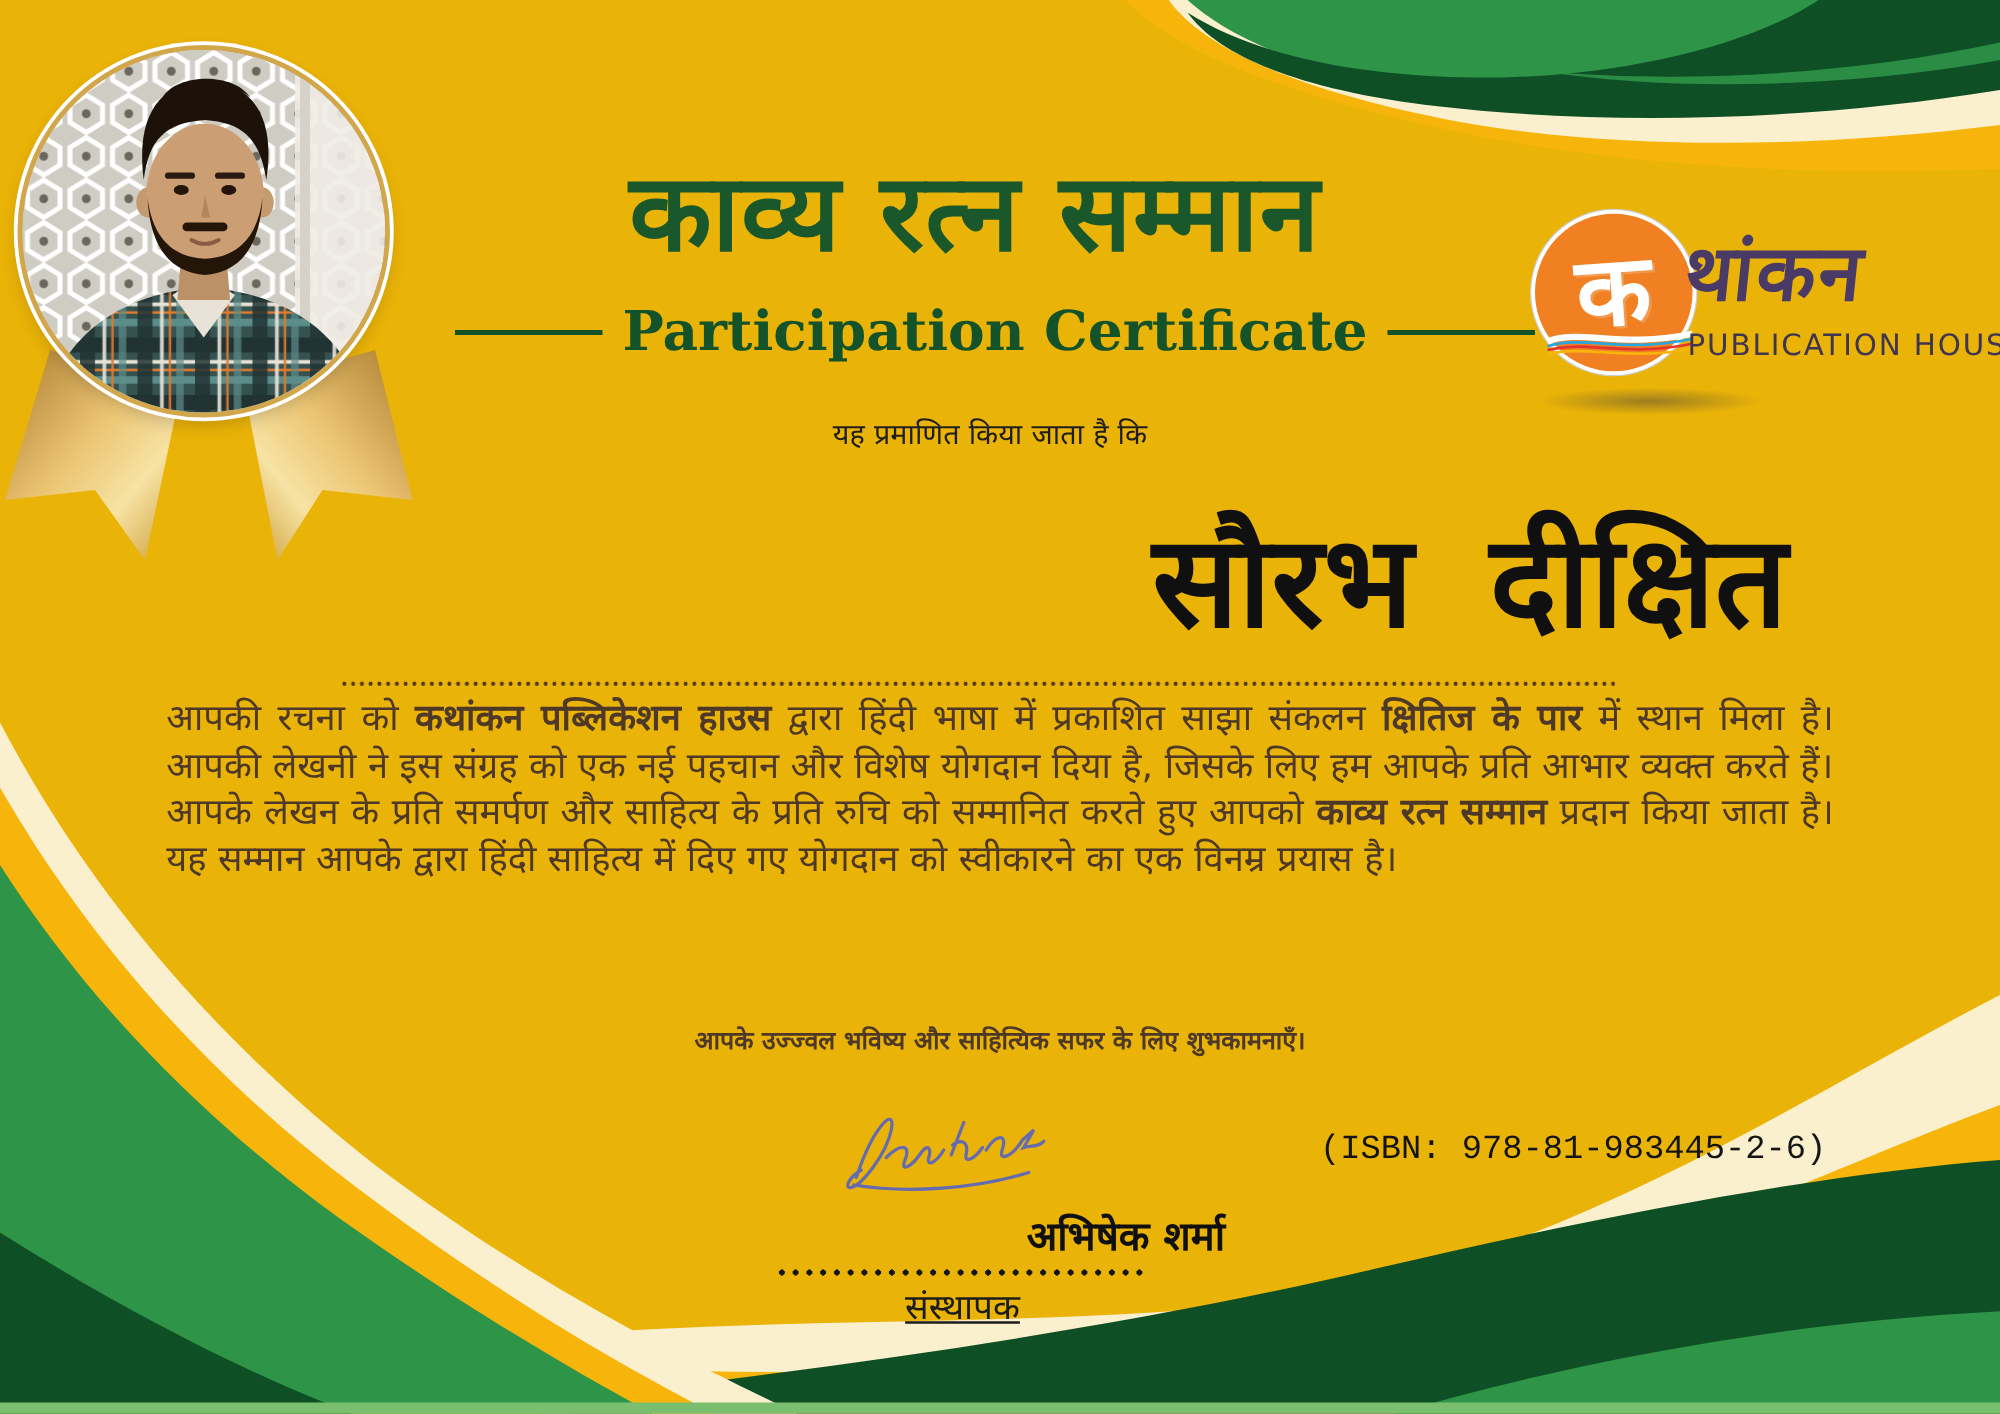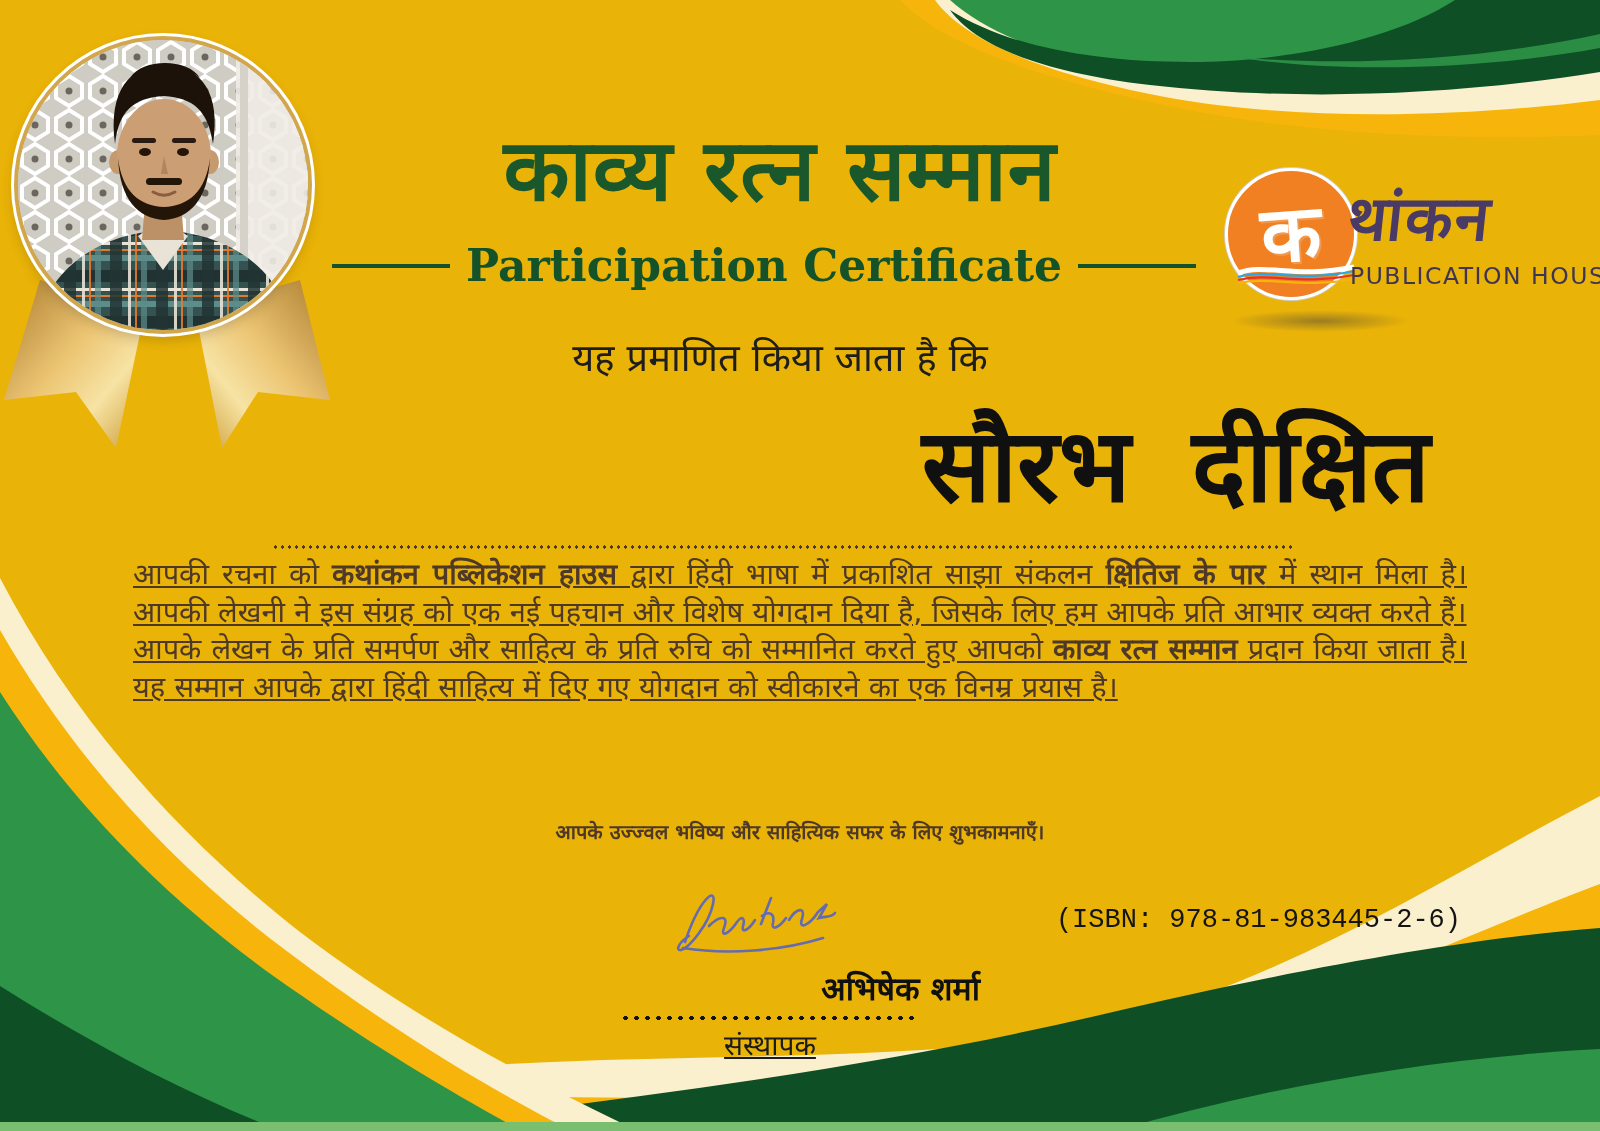--- a/index.html
+++ b/index.html
@@ -18,47 +18,47 @@
     border:4px solid #d2a64a;box-shadow:0 0 0 3px #ffffff,0 6px 14px rgba(0,0,0,.18);
     overflow:hidden;background:#d8d5cd;
   }
 
   
   .title{
     position:absolute;left:300px;top:108px;width:960px;text-align:center;
     font-size:86px;font-weight:700;color:#1a582b;letter-spacing:1px;z-index:2;
   }
   .subtitle-row{
-    position:absolute;left:284px;top:240px;width:960px;z-index:2;
+    position:absolute;left:316px;top:240px;width:960px;z-index:2;
     display:flex;align-items:center;justify-content:center;gap:16px;
   }
   .subtitle{
     font-family:"DejaVu Serif","Liberation Serif",serif;
     font-size:44px;font-weight:700;color:#14522a;white-space:nowrap;
   }
   .dash{width:118px;height:4px;background:#14522a;}
   .certify{
-    position:absolute;left:300px;top:330px;width:960px;text-align:center;
-    font-size:38px;color:#1e1e1e;z-index:2;
+    position:absolute;left:312px;top:330px;width:960px;text-align:center;
+    font-size:23px;color:#1e1e1e;z-index:2;
   }
   .recipient{
     position:absolute;left:150px;top:392px;width:1280px;text-align:right;
     font-family:Liberation Mono, monospace;
     font-size:102px;font-weight:700;color:#101010;z-index:2;
   }
   .dotline{
     position:absolute;left:272px;top:543px;width:1020px;height:8px;z-index:2;
     background-image:radial-gradient(circle,#4e3929 1.5px,transparent 1.7px);
     background-size:7px 8px;background-repeat:repeat-x;
   }
 
   
   .bodytext{
     position:absolute;left:133px;top:556px;width:1334px;z-index:2;
-    font-size:29px;line-height:37.5px;color:#4e3929;text-align:justify;text-decoration:underline;
+    font-size:29px;line-height:37.5px;color:#4e3929;text-align:justify;
   }
   .bodytext p{margin:0;}
   .bodytext b{font-weight:700;}
   .wishes{
     position:absolute;left:133px;top:818px;width:1334px;text-align:center;z-index:2;
     font-size:20px;font-weight:700;color:#4e3929;
   }
 
   
   .sigblock{position:absolute;left:560px;top:880px;width:420px;text-align:center;z-index:2;}

